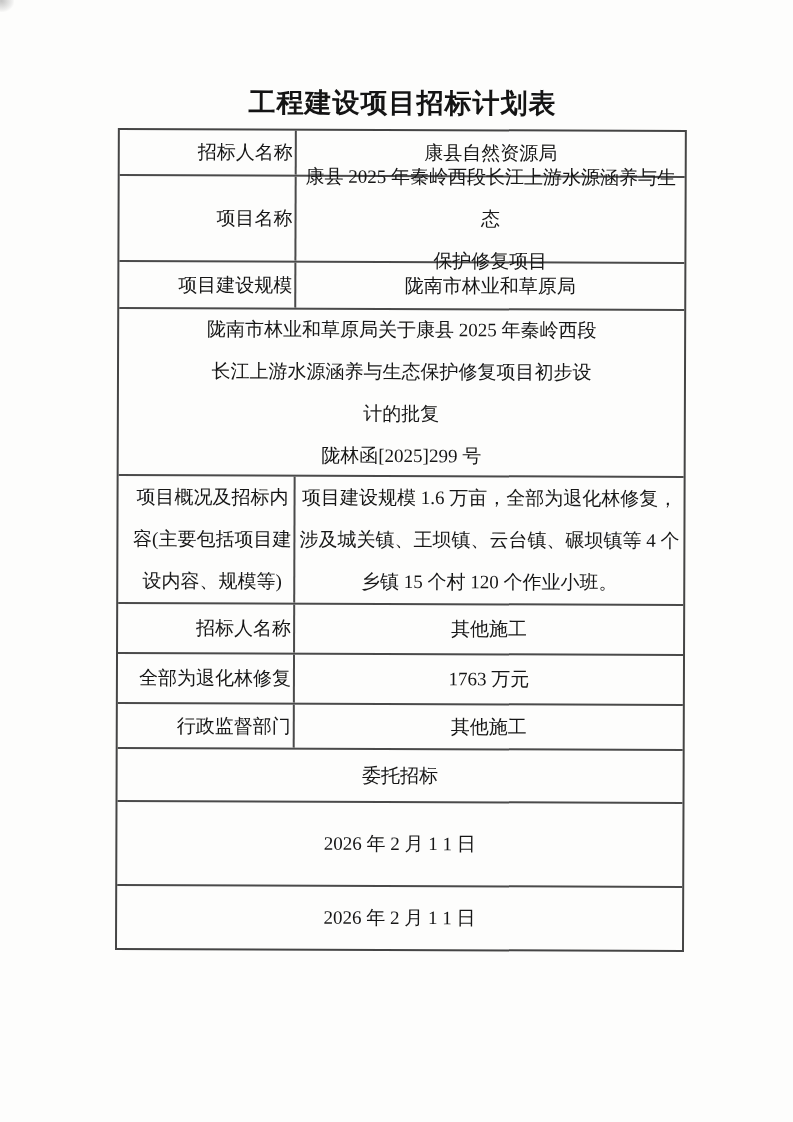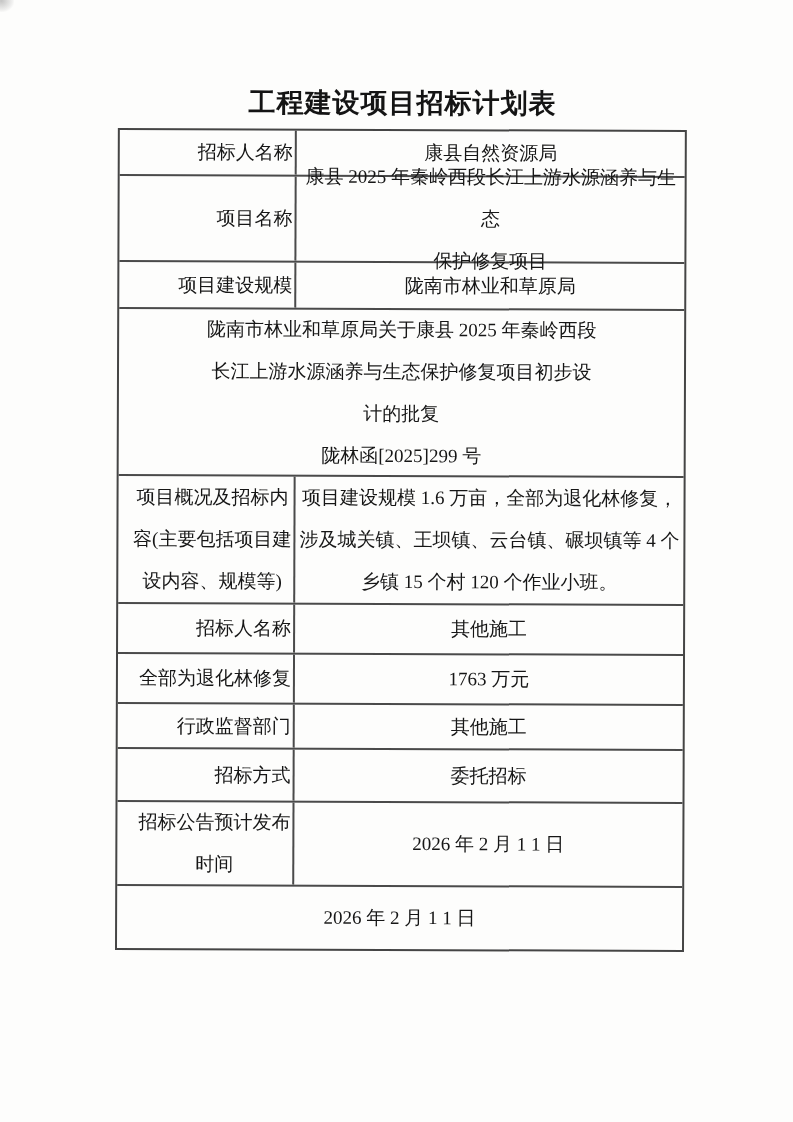--- a/index.html
+++ b/index.html
@@ -174,33 +174,26 @@
     <div class="row r8">
       <div class="cell cell-label">
         <div class="cell-inner">行政监督部门</div>
       </div>
       <div class="cell cell-value">
         <div class="cell-inner">其他施工</div>
       </div>
     </div>
 
     <div class="row r9">
-      <div class="cell cell-label">
-        <div class="cell-inner">招标方式</div>
-      </div>
       <div class="cell cell-value">
         <div class="cell-inner">委托招标</div>
       </div>
     </div>
 
     <div class="row r10">
-      <div class="cell cell-label">
-        <div class="cell-inner">招标公告预计发布
-时间</div>
-      </div>
       <div class="cell cell-value">
         <div class="cell-inner">2026 年 2 月 1 1 日</div>
       </div>
     </div>
 
     <div class="row r11">
       <div class="cell cell-value">
         <div class="cell-inner">2026 年 2 月 1 1 日</div>
       </div>
     </div>

